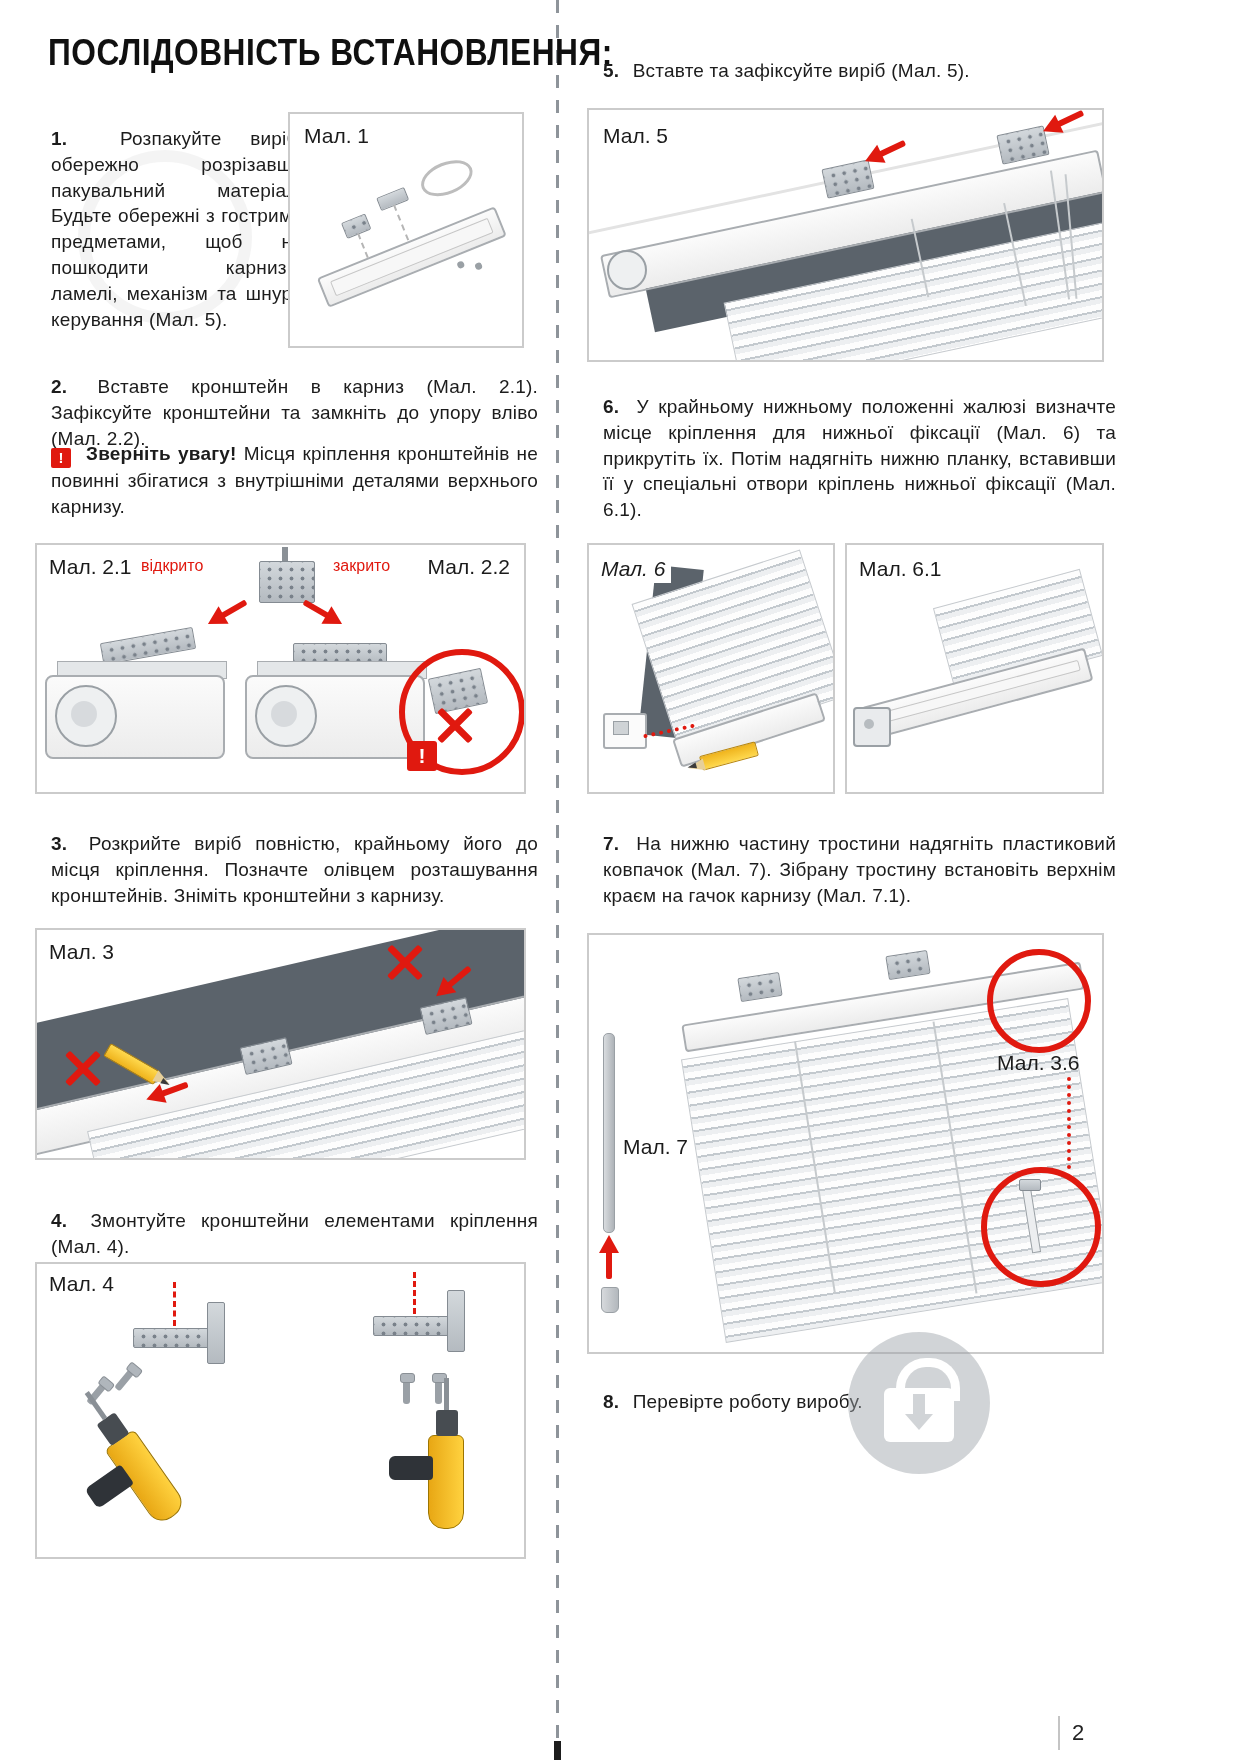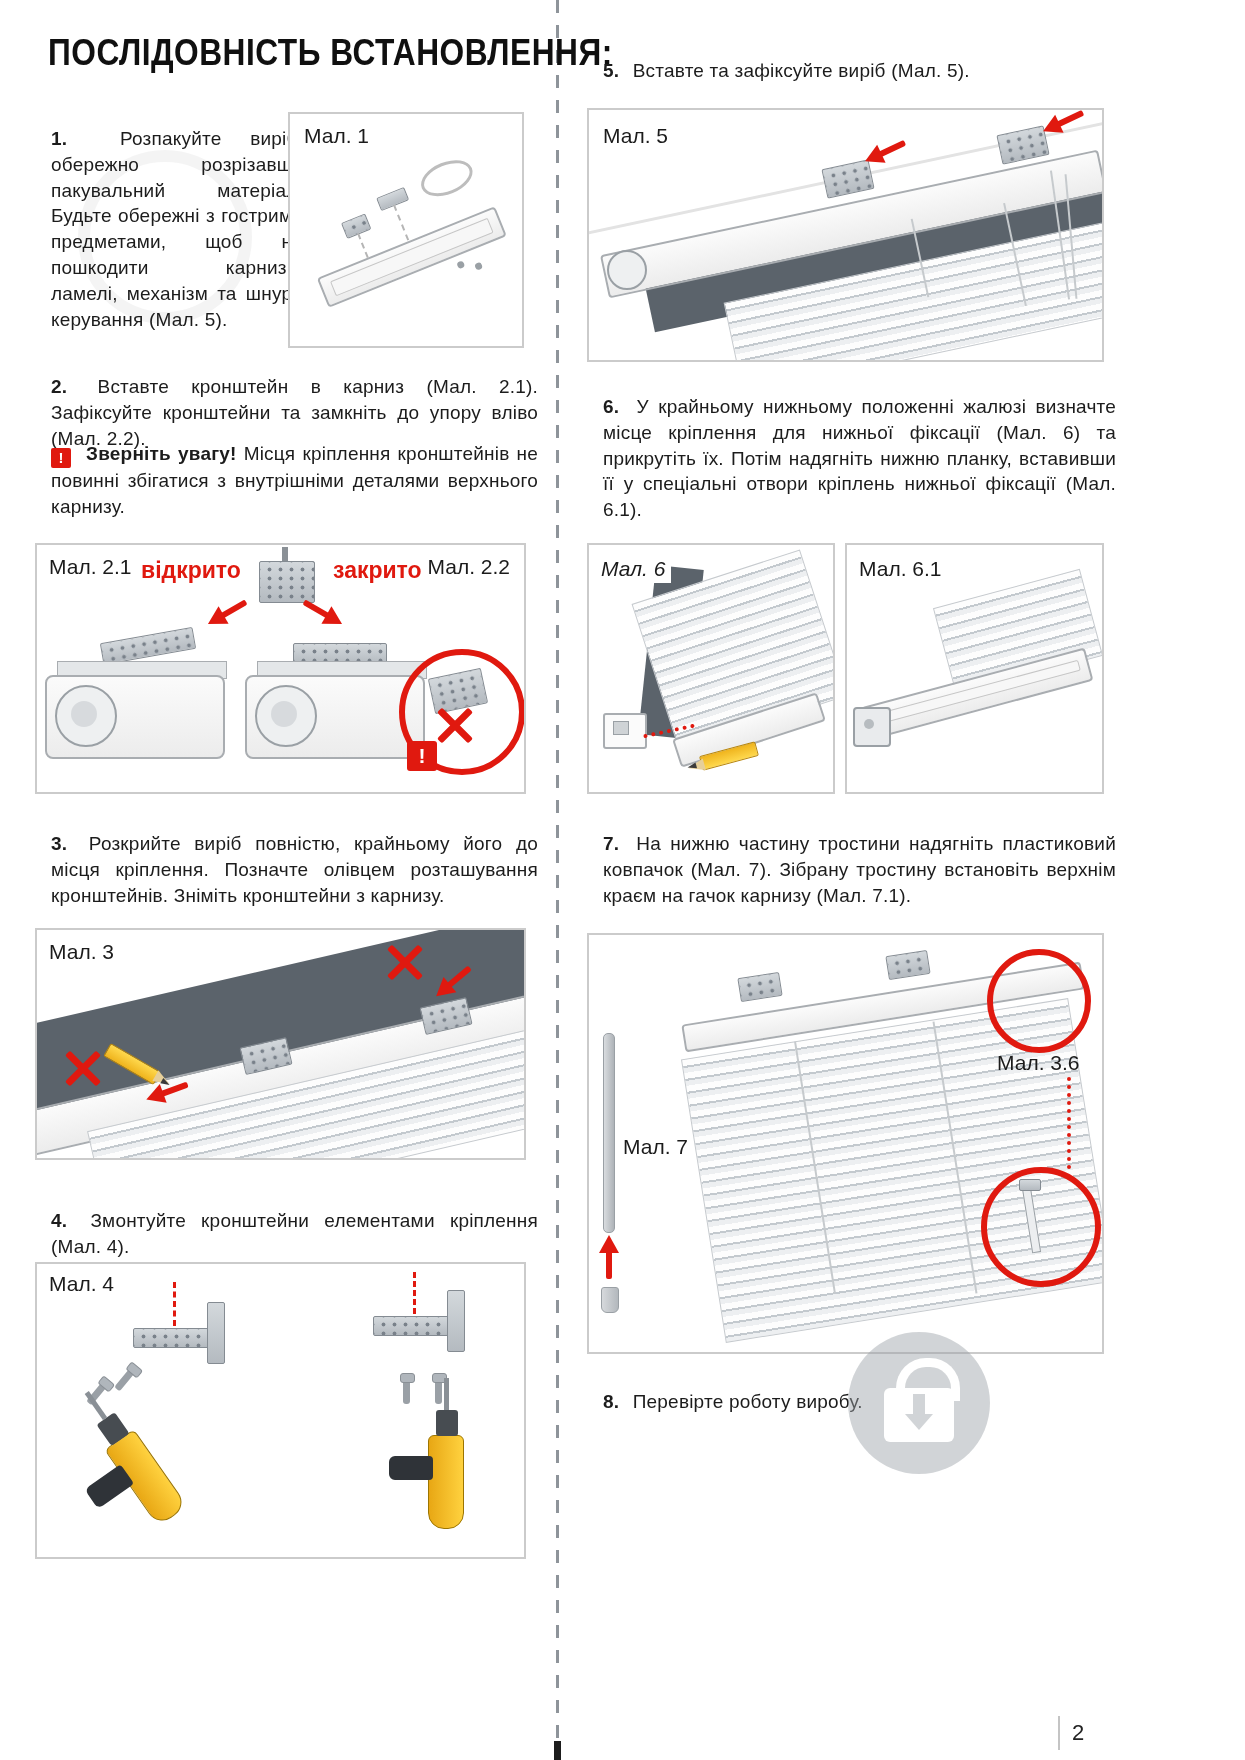--- a/index.html
+++ b/index.html
@@ -24,21 +24,21 @@
     text-align:justify;letter-spacing:.2px;}
   .stepnum{margin-right:8px;}
   .stepnum.wide{margin-right:24px;}
 
   .warnbox{display:inline-block;width:20px;height:20px;background:var(--red);color:#fff;
     font-weight:bold;text-align:center;line-height:20px;font-size:15px;vertical-align:-3px;
     margin-right:8px;border-radius:2px;}
 
   .fig{position:absolute;border:2px solid var(--figborder);background:#fff;overflow:hidden;}
   .figlabel{position:absolute;font-size:21px;color:#1b1b1b;z-index:40;white-space:nowrap;}
-  .redword{position:absolute;font-size:23px;font-weight:700;color:var(--red);z-index:40;white-space:nowrap;}
+  .redword{position:absolute;font-size:16px;font-weight:400;color:var(--red);z-index:40;white-space:nowrap;}
 
   .rail{position:absolute;background:linear-gradient(180deg,#fbfbfb,#ececec);
     border:2px solid #a9adb1;border-radius:4px;}
   .railchan{position:absolute;border:1px solid #c6c6c6;border-radius:2px;background:#f7f7f7;}
   .dark{position:absolute;background:var(--dark);}
   .slats{position:absolute;border:1px solid #c6cace;
     background:repeating-linear-gradient(180deg,#fdfdfd 0 6px,#c3c9ce 6px 8px,#edeff1 8px 13px);}
   .cord{position:absolute;width:2px;background:#c6cacd;}
 
   .bracket{position:absolute;background:linear-gradient(180deg,#d3d8dc,#b4bac0);

